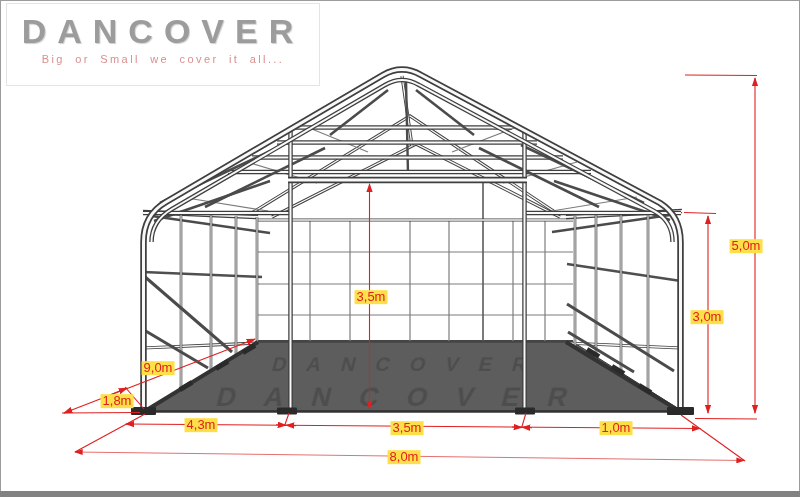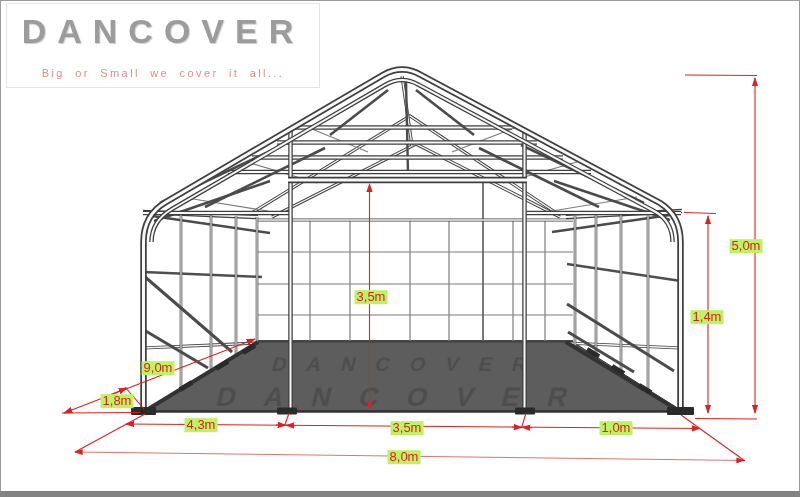--- a/index.html
+++ b/index.html
@@ -3,29 +3,29 @@
 <meta charset="utf-8">
 <style>
   html,body{margin:0;padding:0;background:#fff;}
   .page{
     position:relative;width:800px;height:497px;background:#ffffff;overflow:hidden;
     font-family:"Liberation Sans",sans-serif;
     box-shadow:inset 0 0 0 1px #9b9b9b;
   }
   .drawing{position:absolute;left:0;top:0;}
   
-  .logo{position:absolute;left:6px;top:3px;width:304px;padding:10px 4px 8px 4px;
+  .logo{position:absolute;left:6px;top:3px;width:304px;padding:10px 4px 20px 4px;
         background:#fff;border:1px solid #e4e4e4;text-align:center;}
   .logo-title{font-size:34px;font-weight:bold;color:#9c9c9c;letter-spacing:11px;
               text-shadow:1px 1px 1px #cfcfcf;line-height:1.05;white-space:nowrap;}
   .logo-tagline{font-size:11px;color:#d98f8f;letter-spacing:2.4px;word-spacing:5px;
-                margin-top:17px;white-space:nowrap;}
+                margin-top:3px;white-space:nowrap;}
   
   .dim{position:absolute;transform:translate(-50%,-50%);font-size:13px;line-height:1.05;
-       color:#e02020;background:#bef264;padding:0 2px;white-space:nowrap;z-index:5;}
+       color:#e02020;background:#fde047;padding:0 2px;white-space:nowrap;z-index:5;}
   
   .footer-bar{position:absolute;left:0;bottom:0;width:800px;height:6px;background:#828282;}
   
   .d{stroke:#3f3f3f;fill:none;}
   .l{stroke:#f8f8f8;fill:none;}
   .w65{stroke-width:6.5}.w3{stroke-width:3}
   .w45{stroke-width:4.5}.w2{stroke-width:2}
   .w32{stroke-width:3.2}.w14{stroke-width:1.4}
   .w26{stroke-width:2.6}.w11{stroke-width:1.1}
   .thin{stroke:#7d7d7d;stroke-width:1.2;fill:none;}
@@ -229,21 +229,21 @@
       <line class="red" x1="145" y1="414" x2="75" y2="452"></line>
       <line class="red" x1="681" y1="415" x2="745" y2="461"></line>
       <line class="red" x1="64" y1="413" x2="255" y2="339" marker-start="url(#ar)" marker-end="url(#ar)"></line>
       <line class="red" x1="111" y1="394.5" x2="127" y2="388" marker-end="url(#ar)"></line>
       <line class="red" x1="144" y1="409" x2="125" y2="387"></line>
       <line class="red" x1="140" y1="412.5" x2="62" y2="413"></line>
     </g>
   </svg>
 
   <span class="dim" style="left:746px;top:246px">5,0m</span>
-  <span class="dim" style="left:707px;top:317px">1,4m</span>
+  <span class="dim" style="left:707px;top:317px">3,0m</span>
   <span class="dim" style="left:371px;top:297px">3,5m</span>
   <span class="dim" style="left:158px;top:368px">9,0m</span>
   <span class="dim" style="left:117px;top:401px">1,8m</span>
   <span class="dim" style="left:201px;top:425px">4,3m</span>
   <span class="dim" style="left:407px;top:428px">3,5m</span>
   <span class="dim" style="left:616px;top:428px">1,0m</span>
   <span class="dim" style="left:404px;top:457px">8,0m</span>
 
   <div class="logo">
     <div class="logo-title">DANCOVER</div>

